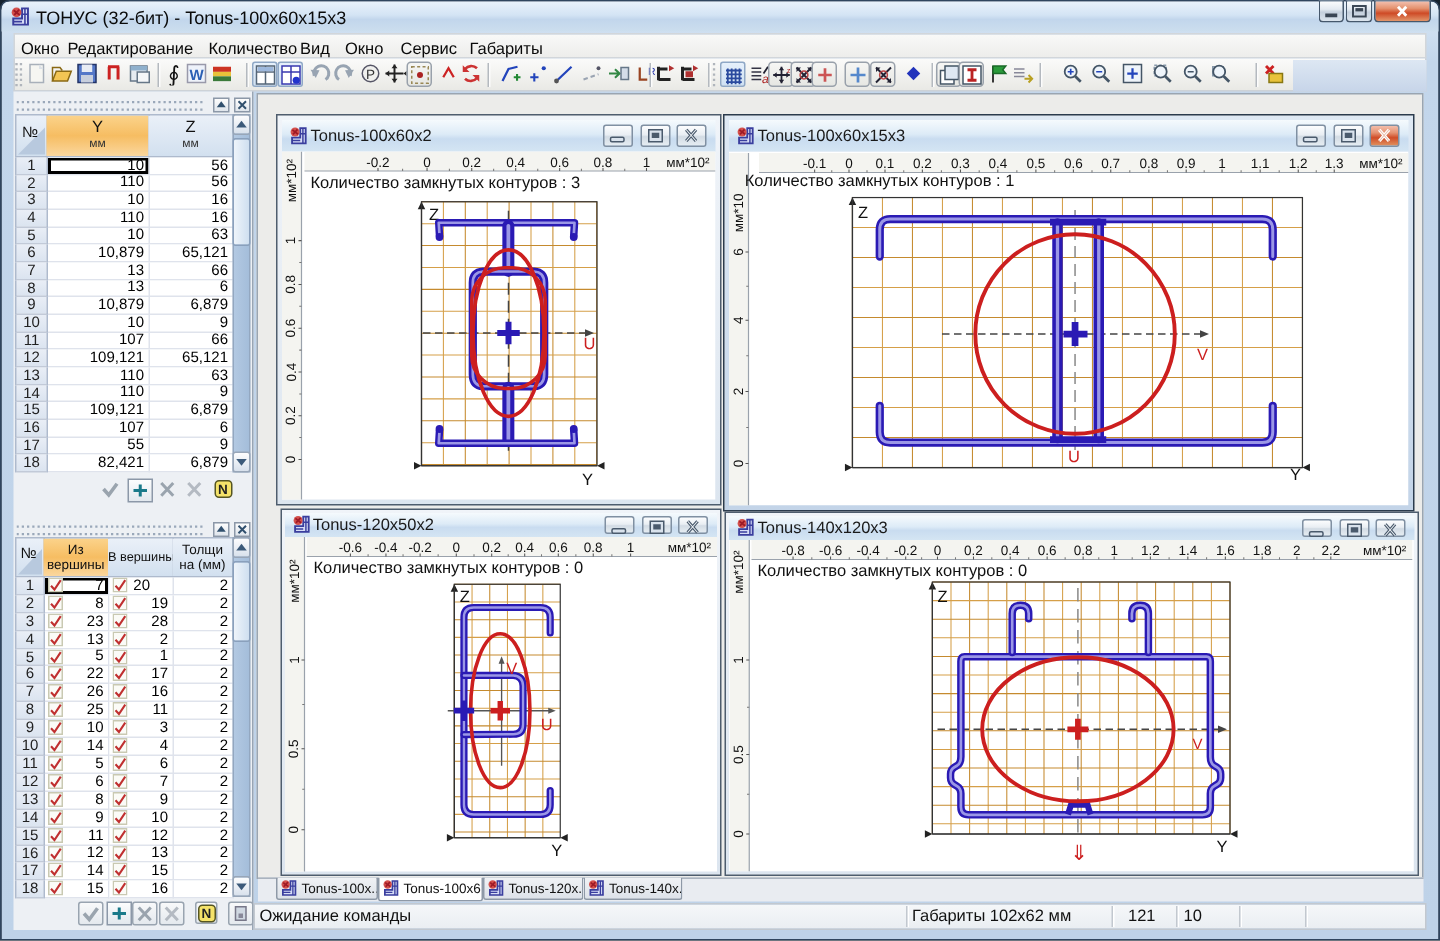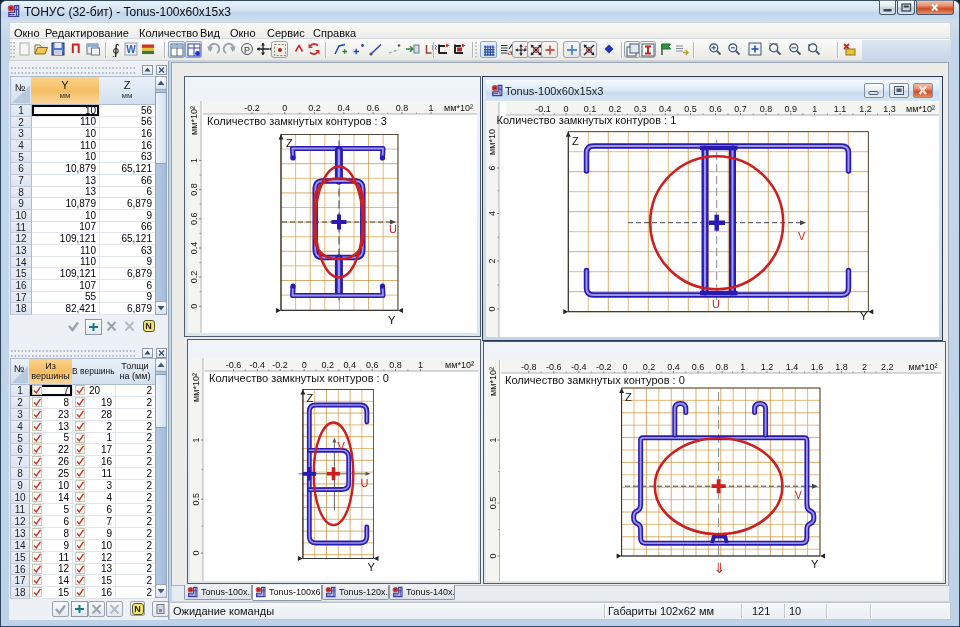--- a/index.html
+++ b/index.html
@@ -63,21 +63,21 @@
       <path d="M15 3.5 L20.5 9.5 M20.5 3.5 L15 9.5" stroke="#fff" stroke-width="1.9"></path>
     </svg>
   </div>
 <div class="menubar"></div>
 <div class="mtxt" style="left:14px;top:27px">Окно</div>
 <div class="mtxt" style="left:45px;top:27px">Редактирование</div>
 <div class="mtxt" style="left:139px;top:27px">Количество</div>
 <div class="mtxt" style="left:200px;top:27px">Вид</div>
 <div class="mtxt" style="left:230px;top:27px">Окно</div>
 <div class="mtxt" style="left:267px;top:27px">Сервис</div>
-<div class="mtxt" style="left:313px;top:27px">Справка</div>
+<div class="mtxt" style="left:313px;top:27px">Габариты</div>
 <div class="toolbar"></div>
 <div class="tbblue"></div>
 <svg class="abs" style="left:10px;top:42px" width="5" height="16">
     <line x1="1" y1="0" x2="1" y2="16" stroke="#b0b5bc" stroke-width="1.6" stroke-dasharray="1.5 2"></line>
     <line x1="4" y1="0" x2="4" y2="16" stroke="#b0b5bc" stroke-width="1.6" stroke-dasharray="1.5 2"></line>
   </svg>
 <svg class="abs" style="left:475px;top:42px" width="4" height="16">
     <line x1="1" y1="0" x2="1" y2="16" stroke="#b0b5bc" stroke-width="1.6" stroke-dasharray="1.5 2"></line>
   </svg>
 <div class="ticon" style="left:16px;top:41px">
@@ -719,20 +719,46 @@
     <div style="margin:1px auto 0;width:12px;height:12px;border:1.5px solid #555522;background:#f5e36a;border-radius:3px;font-size:9px;font-weight:bold;color:#222;line-height:10px">N</div>
   </div>
 <div class="abs" style="left:151.5px;top:601px;width:17px;height:16px;border:1px solid #99a4b0;background:linear-gradient(#f8f9fa,#e4e9ee);border-radius:2px">
     <svg width="15" height="14">
       <rect x="4" y="2.5" width="7" height="9" fill="#d0d8e2" stroke="#778"></rect>
       <rect x="6" y="7" width="3" height="3" fill="#889"></rect>
     </svg>
   </div>
 <div class="abs" style="left:171px;top:62px;width:778px;height:524px;background:#ececea;border:1px solid #9aa5b1"></div>
 <div class="child" style="left:184px;top:75.5px;width:297px;height:261.5px;border:1px solid #4e5d6e;background:linear-gradient(#f0f4f9,#dce5ef)">
+    <div class="ctitle" style="left:3px;top:3px;width:289px;height:21px">
+      <svg class="abs" style="left:5px;top:4px" width="13" height="13" viewBox="0 0 16 16">
+        <path d="M8.8 1.8 h4.5 v12.4 h-11.2 v-4.6 h6.7 Z" fill="#d6ddf6" stroke="#3a3e9e" stroke-width="1.5"></path>
+        <path d="M11 1.8 V14.2 M8.8 11.9 H2.1 M8.8 6.3 h4.5" stroke="#3a3e9e" stroke-width="1.2"></path>
+        <circle cx="4.6" cy="4.9" r="3.7" fill="#d4504c"></circle>
+        <path d="M2.4 3.2 L7 6.8 M6.6 2.8 L2.8 6.9" stroke="#9e1a26" stroke-width="1.4"></path>
+      </svg>
+      <div class="ct" style="top:5px">Tonus-100x60x2</div>
+      <div class="cbtn" style="left:214px;top:3px;width:20px;height:15px">
+        <svg width="18" height="13">
+          <rect x="4" y="7.5" width="9" height="3" rx="1" fill="#d9e2ec" stroke="#4a5a6c" stroke-width="1"></rect>
+        </svg>
+      </div>
+      <div class="cbtn" style="left:239px;top:3px;width:20px;height:15px">
+        <svg width="18" height="13">
+          <rect x="4.5" y="2.5" width="9" height="8" fill="#d9e2ec" stroke="#4a5a6c" stroke-width="1"></rect>
+          <rect x="6.5" y="4.5" width="5" height="3.5" fill="#4a5a6c"></rect>
+        </svg>
+      </div>
+      <div class="cbtn" style="left:263px;top:3px;width:20px;height:15px">
+        <svg width="18" height="13">
+          <path d="M5.5 2.5 L12 10 M12 2.5 L5.5 10" stroke="#4a5a6c" stroke-width="2.2"></path>
+          <path d="M5.5 2.5 L12 10 M12 2.5 L5.5 10" stroke="#eef2f6" stroke-width="0.7"></path>
+        </svg>
+      </div>
+    </div>
     <svg class="abs" style="left:3px;top:24px" width="289" height="232.5" viewBox="188 100.5 289 232.5">
       <rect x="188" y="100.5" width="289" height="232.5" fill="#fff"></rect>
       <rect x="203" y="100.5" width="274" height="13" fill="#f4f4f0"></rect>
       <line x1="203" y1="113.5" x2="477" y2="113.5" stroke="#9aa2ac" stroke-width="0.8"></line>
       <text x="252" y="110.5" font-size="9" text-anchor="middle" fill="#111">-0.2</text>
       <line x1="252" y1="111.5" x2="252" y2="113.5" stroke="#555" stroke-width="0.7"></line>
       <text x="284.7" y="110.5" font-size="9" text-anchor="middle" fill="#111">0</text>
       <line x1="284.7" y1="111.5" x2="284.7" y2="113.5" stroke="#555" stroke-width="0.7"></line>
       <line x1="268.4" y1="112.0" x2="268.4" y2="113.5" stroke="#777" stroke-width="0.7"></line>
       <text x="314.5" y="110.5" font-size="9" text-anchor="middle" fill="#111">0.2</text>
@@ -962,20 +988,46 @@
       <path d="M732.5 149 L732.5 292" fill="none" stroke="#9b97e6" stroke-width="2.2" stroke-linecap="round" stroke-linejoin="round"></path>
       <path d="M700 148 L737.5 148 M700 293 L737.5 293" stroke="#2a1ab4" stroke-width="4.5"></path>
       <circle cx="716.7" cy="222.7" r="66.5" fill="none" stroke="#cc1f1f" stroke-width="2.6"></circle>
       <path d="M709 222.7 h16 M716.7 214.7 v16" stroke="#2a1ab4" stroke-width="4.5"></path>
       <text x="798" y="240" font-size="11" fill="#cc1f1f">V</text>
       <text x="712" y="308" font-size="11" fill="#cc1f1f">U</text>
       <text x="496.5" y="124" font-size="11" fill="#111">Количество замкнутых контуров : 1</text>
     </svg>
   </div>
 <div class="child" style="left:186.5px;top:338.5px;width:294px;height:245.5px;border:1px solid #4e5d6e;background:linear-gradient(#f0f4f9,#dce5ef)">
+    <div class="ctitle" style="left:2px;top:2px;width:288px;height:16px">
+      <svg class="abs" style="left:5px;top:1px" width="13" height="13" viewBox="0 0 16 16">
+        <path d="M8.8 1.8 h4.5 v12.4 h-11.2 v-4.6 h6.7 Z" fill="#d6ddf6" stroke="#3a3e9e" stroke-width="1.5"></path>
+        <path d="M11 1.8 V14.2 M8.8 11.9 H2.1 M8.8 6.3 h4.5" stroke="#3a3e9e" stroke-width="1.2"></path>
+        <circle cx="4.6" cy="4.9" r="3.7" fill="#d4504c"></circle>
+        <path d="M2.4 3.2 L7 6.8 M6.6 2.8 L2.8 6.9" stroke="#9e1a26" stroke-width="1.4"></path>
+      </svg>
+      <div class="ct" style="top:2px">Tonus-120x50x2</div>
+      <div class="cbtn" style="left:213px;top:2px;width:20px;height:12px">
+        <svg width="18" height="13">
+          <rect x="4" y="7.5" width="9" height="3" rx="1" fill="#d9e2ec" stroke="#4a5a6c" stroke-width="1"></rect>
+        </svg>
+      </div>
+      <div class="cbtn" style="left:238px;top:2px;width:20px;height:12px">
+        <svg width="18" height="13">
+          <rect x="4.5" y="2.5" width="9" height="8" fill="#d9e2ec" stroke="#4a5a6c" stroke-width="1"></rect>
+          <rect x="6.5" y="4.5" width="5" height="3.5" fill="#4a5a6c"></rect>
+        </svg>
+      </div>
+      <div class="cbtn" style="left:262px;top:2px;width:20px;height:12px">
+        <svg width="18" height="13">
+          <path d="M5.5 2.5 L12 10 M12 2.5 L5.5 10" stroke="#4a5a6c" stroke-width="2.2"></path>
+          <path d="M5.5 2.5 L12 10 M12 2.5 L5.5 10" stroke="#eef2f6" stroke-width="0.7"></path>
+        </svg>
+      </div>
+    </div>
     <svg class="abs" style="left:2px;top:18px" width="288" height="223.5" viewBox="189.5 357.5 288 223.5">
       <rect x="189.5" y="357.5" width="288" height="223.5" fill="#fff"></rect>
       <rect x="204" y="357.5" width="273.5" height="13" fill="#f4f4f0"></rect>
       <line x1="204" y1="370.5" x2="477.5" y2="370.5" stroke="#9aa2ac" stroke-width="0.8"></line>
       <text x="233.1" y="367.5" font-size="9" text-anchor="middle" fill="#111">-0.6</text>
       <line x1="233.1" y1="368.5" x2="233.1" y2="370.5" stroke="#555" stroke-width="0.7"></line>
       <text x="256.8" y="367.5" font-size="9" text-anchor="middle" fill="#111">-0.4</text>
       <line x1="256.8" y1="368.5" x2="256.8" y2="370.5" stroke="#555" stroke-width="0.7"></line>
       <line x1="244.9" y1="369.0" x2="244.9" y2="370.5" stroke="#777" stroke-width="0.7"></line>
       <text x="279.6" y="367.5" font-size="9" text-anchor="middle" fill="#111">-0.2</text>
@@ -1050,20 +1102,46 @@
       <path d="M308.8 449.8 L341.7 449.8 Q348.2 450.3 348.2 456.8 L348.2 482.5 Q348.2 489 341.7 489 L308.8 489.2" fill="none" stroke="#9b97e6" stroke-width="1.6" stroke-linecap="round" stroke-linejoin="round"></path>
       <ellipse cx="333" cy="473.3" rx="19.8" ry="51.3" fill="none" stroke="#cc1f1f" stroke-width="2.4"></ellipse>
       <path d="M326.5 473.3 h13 M333 466.8 v13" stroke="#cc1f1f" stroke-width="3.6"></path>
       <path d="M302 473.3 h13.6 M308.8 466.5 v13.6" stroke="#2a1ab4" stroke-width="3.8"></path>
       <text x="337" y="449" font-size="11" fill="#cc1f1f">V</text>
       <text x="360" y="486" font-size="11" fill="#cc1f1f">U</text>
       <text x="208.5" y="381.5" font-size="11" fill="#111">Количество замкнутых контуров : 0</text>
     </svg>
   </div>
 <div class="child" style="left:483px;top:341px;width:462.5px;height:243px;border:1px solid #4e5d6e;background:linear-gradient(#f0f4f9,#dce5ef)">
+    <div class="ctitle" style="left:2px;top:2px;width:456.5px;height:16px">
+      <svg class="abs" style="left:5px;top:1px" width="13" height="13" viewBox="0 0 16 16">
+        <path d="M8.8 1.8 h4.5 v12.4 h-11.2 v-4.6 h6.7 Z" fill="#d6ddf6" stroke="#3a3e9e" stroke-width="1.5"></path>
+        <path d="M11 1.8 V14.2 M8.8 11.9 H2.1 M8.8 6.3 h4.5" stroke="#3a3e9e" stroke-width="1.2"></path>
+        <circle cx="4.6" cy="4.9" r="3.7" fill="#d4504c"></circle>
+        <path d="M2.4 3.2 L7 6.8 M6.6 2.8 L2.8 6.9" stroke="#9e1a26" stroke-width="1.4"></path>
+      </svg>
+      <div class="ct" style="top:2px">Tonus-140x120x3</div>
+      <div class="cbtn" style="left:381.5px;top:2px;width:20px;height:12px">
+        <svg width="18" height="13">
+          <rect x="4" y="7.5" width="9" height="3" rx="1" fill="#d9e2ec" stroke="#4a5a6c" stroke-width="1"></rect>
+        </svg>
+      </div>
+      <div class="cbtn" style="left:406.5px;top:2px;width:20px;height:12px">
+        <svg width="18" height="13">
+          <rect x="4.5" y="2.5" width="9" height="8" fill="#d9e2ec" stroke="#4a5a6c" stroke-width="1"></rect>
+          <rect x="6.5" y="4.5" width="5" height="3.5" fill="#4a5a6c"></rect>
+        </svg>
+      </div>
+      <div class="cbtn" style="left:430.5px;top:2px;width:20px;height:12px">
+        <svg width="18" height="13">
+          <path d="M5.5 2.5 L12 10 M12 2.5 L5.5 10" stroke="#4a5a6c" stroke-width="2.2"></path>
+          <path d="M5.5 2.5 L12 10 M12 2.5 L5.5 10" stroke="#eef2f6" stroke-width="0.7"></path>
+        </svg>
+      </div>
+    </div>
     <svg class="abs" style="left:2px;top:18px" width="456.5" height="221" viewBox="486 360 456.5 221">
       <rect x="486" y="360" width="456.5" height="221" fill="#fff"></rect>
       <rect x="501" y="360" width="440.5" height="13" fill="#f4f4f0"></rect>
       <line x1="501" y1="373" x2="941.5" y2="373" stroke="#9aa2ac" stroke-width="0.8"></line>
       <text x="528.7" y="370" font-size="9" text-anchor="middle" fill="#111">-0.8</text>
       <line x1="528.7" y1="371" x2="528.7" y2="373" stroke="#555" stroke-width="0.7"></line>
       <text x="553.7" y="370" font-size="9" text-anchor="middle" fill="#111">-0.6</text>
       <line x1="553.7" y1="371" x2="553.7" y2="373" stroke="#555" stroke-width="0.7"></line>
       <line x1="541.2" y1="371.5" x2="541.2" y2="373" stroke="#777" stroke-width="0.7"></line>
       <text x="578.8" y="370" font-size="9" text-anchor="middle" fill="#111">-0.4</text>

